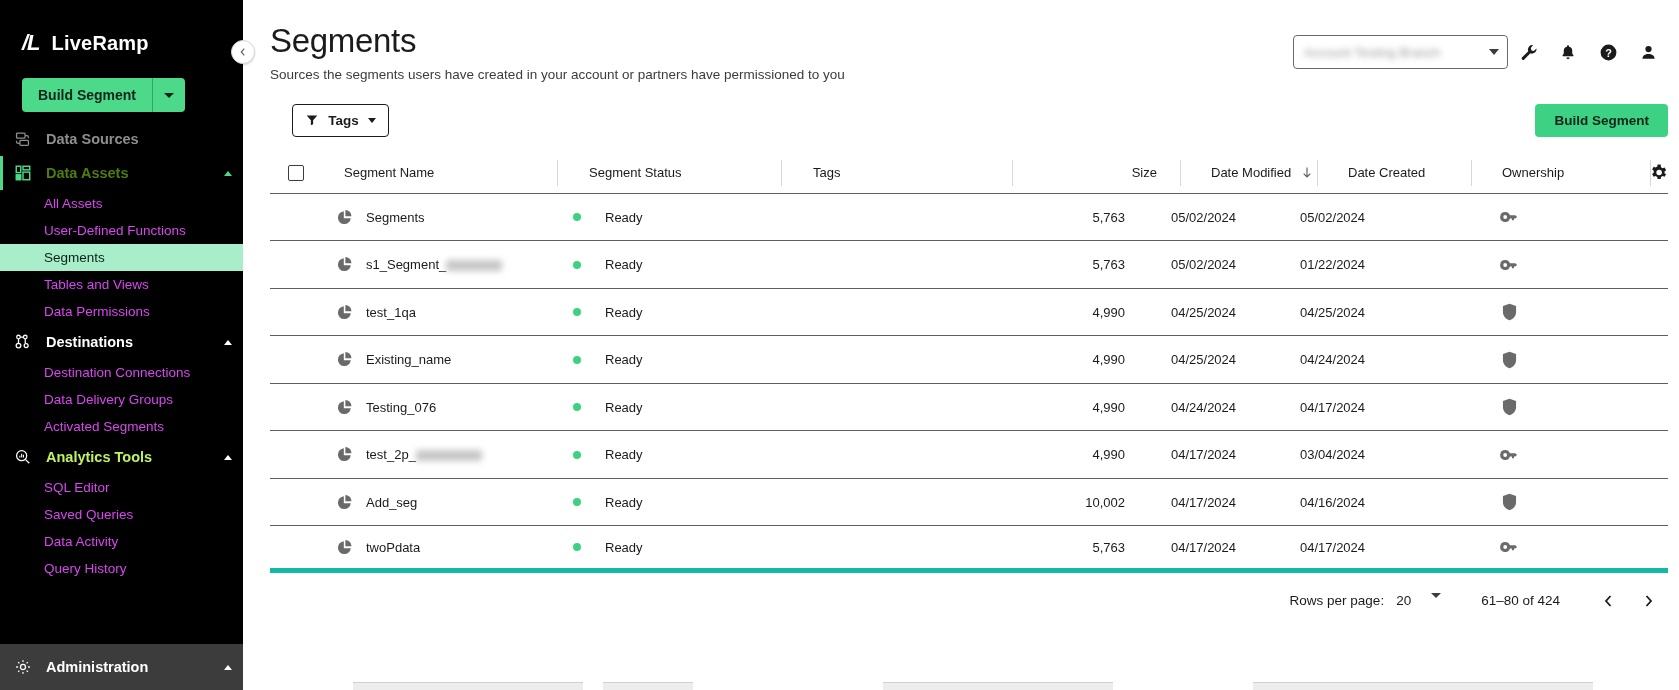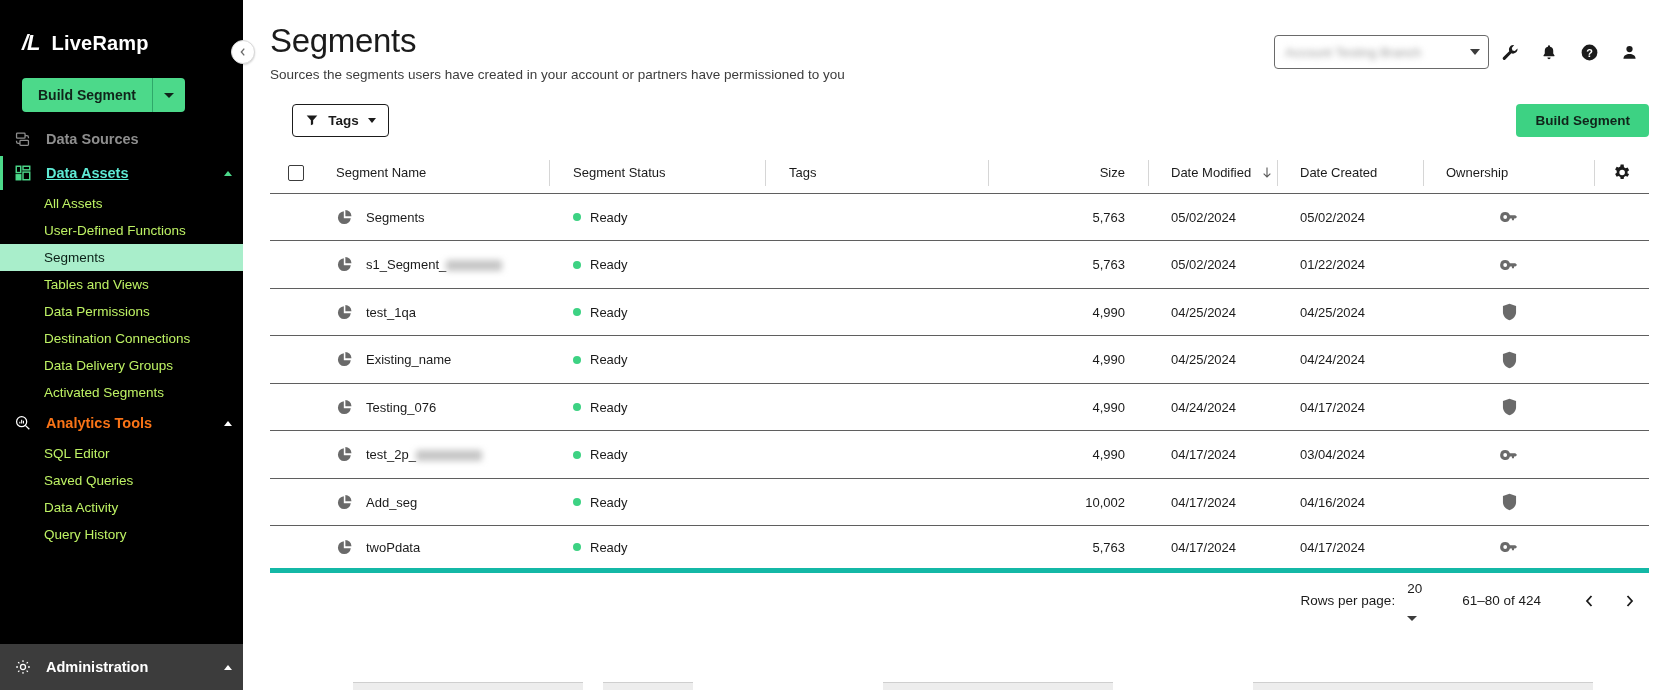--- a/index.html
+++ b/index.html
@@ -32,32 +32,32 @@
     border-right: 1px solid #2fa86a;
   }
   .build-btn .caret { display: flex; align-items: center; justify-content: center; width: 32px; }
   .caret-down { width: 0; height: 0; border-left: 5px solid transparent; border-right: 5px solid transparent; border-top: 5px solid #10241a; }
 
   .nav { flex: 1 1 auto; overflow: hidden; }
   .nav-group {
     display: flex; align-items: center; height: 34px; padding-left: 14px;
     color: #8e8e8e; font-size: 14.5px; font-weight: 700; cursor: pointer; position: relative;
   }
-  .nav-group.active { color: #5eead4; text-decoration: underline; }
+  .nav-group.active { color: #4d7c0f; }
   .nav-group.active::before {
     content: ""; position: absolute; left: 0; top: 0; bottom: 0; width: 3px; background: #4cd98a;
   }
   .nav-group .gicon { width: 32px; display: flex; align-items: center; justify-content: flex-start; }
   .nav-group .gtext { flex: 1 1 auto; }
   .nav-group .chev { width: 30px; display: flex; align-items: center; justify-content: center; }
   .chev-up { width: 0; height: 0; border-left: 4px solid transparent; border-right: 4px solid transparent; border-bottom: 5px solid #4cd98a; }
 
   .nav-sub {
     display: flex; align-items: center; height: 27px; padding-left: 44px;
-    color: #bef264; font-size: 13.5px; cursor: pointer;
+    color: #d946ef; font-size: 13.5px; cursor: pointer;
   }
   .nav-sub.selected { background: #a9eecb; color: #0b2018; font-weight: 400; }
 
   .admin {
     height: 46px; background: #3c3c3c; display: flex; align-items: center;
     padding-left: 14px; color: #ffffff; font-size: 14.5px; font-weight: 700; cursor: pointer;
   }
   .admin .gicon { width: 32px; display: flex; align-items: center; }
   .admin .gtext { flex: 1 1 auto; }
   .admin .chev { width: 30px; display: flex; align-items: center; justify-content: center; }
@@ -111,46 +111,46 @@
   .spacer { flex: 1 1 auto; }
   .build-segment-cta {
     height: 33px; background: #3dd283; border-radius: 4px; color: #10241a;
     font-size: 13.5px; font-weight: 700; display: flex; align-items: center; justify-content: center;
     padding: 0 19px; cursor: pointer;
   }
 
   
   .table { margin-top: 16px; width: 100%; }
   .thead { display: flex; align-items: center; height: 40px; color: #1b1b1b; font-size: 13px; }
-  .thead .cell { display: flex; align-items: center; height: 26px; }
+  .thead .cell { display: flex; align-items: center; height: 26px; margin-left: 8px; }
   .divider { width: 1px; height: 26px; background: #d6d6d6; }
 
   .c-check { width: 66px; display: flex; align-items: center; padding-left: 18px; }
   .chk { width: 16px; height: 16px; border: 1.6px solid #3c3c3c; border-radius: 2px; cursor: pointer; background: #fff; }
   .c-name { width: 213px; padding-left: 0; }
   .c-status { width: 215px; padding-left: 23px; }
   .c-tags { width: 222px; padding-left: 23px; }
   .c-size { width: 136px; padding-left: 23px; }
   .c-dmod { width: 128px; padding-left: 22px; display: flex; align-items: center; gap: 10px; }
   .c-dcre { width: 145px; padding-left: 22px; }
   .c-own { width: 170px; padding-left: 22px; }
   .c-gear { flex: 1 1 auto; display: flex; align-items: center; justify-content: center; }
 
   .trow { display: flex; align-items: center; height: 47.5px; border-top: 1px solid #5f5f5f; font-size: 13px; color: #1b1b1b; }
   .trow:last-child { border-bottom: 5px solid #14b8a6; }
   .name-cell { display: flex; align-items: center; gap: 13px; }
   .name-text { white-space: nowrap; }
   .name-redact { display: inline-block; height: 11px; background: #c6c6c6; filter: blur(3px); vertical-align: middle; border-radius: 2px; }
-  .status-cell { display: flex; align-items: center; gap: 9px; text-align: center; }
+  .status-cell { display: flex; align-items: center; gap: 24px; text-align: center; }
   .dot { width: 8px; height: 8px; border-radius: 50%; background: #3dd283; }
 
   
   .pager { display: flex; align-items: center; justify-content: flex-end; height: 56px; gap: 0; font-size: 13.5px; color: #1b1b1b; }
   .pager .rpp-label { margin-right: 12px; margin-left: 6px; }
-  .pager .rpp-val { display: flex; align-items: flex-start; gap: 20px; cursor: pointer; flex-direction: column; }
+  .pager .rpp-val { display: flex; align-items: flex-start; gap: 20px; cursor: pointer; }
   .pager .range { margin-left: 40px; }
   .arrow-btn { width: 40px; height: 40px; display: flex; align-items: center; justify-content: center; cursor: pointer; }
   .pager .first-arrow { margin-left: 28px; }
 
   
   .bottom-strip { position: absolute; left: 0; right: 0; bottom: 0; height: 8px; background: #ffffff; }
   .strip-seg { position: absolute; bottom: 0; height: 8px; background: #ededed; border-top: 1px solid #cfcfcf; }
   svg { display: block; }
 </style>
 </head>
@@ -200,25 +200,40 @@
         <span class="chev">
             <i class="chev-up"></i>
           </span>
       </div>
       <div class="nav-sub">All Assets</div>
       <div class="nav-sub">User-Defined Functions</div>
       <div class="nav-sub selected">Segments</div>
       <div class="nav-sub">Tables and Views</div>
       <div class="nav-sub">Data Permissions</div>
 
+      <div class="nav-group" style="color:#ffffff">
+        <span class="gicon">
+          <svg width="18" height="18" viewBox="0 0 20 20" fill="none" stroke="#ffffff" stroke-width="1.4">
+            <circle cx="5" cy="4.5" r="2"></circle>
+              <circle cx="12.5" cy="4.5" r="2"></circle>
+            <circle cx="5" cy="14" r="2.6"></circle>
+              <circle cx="13.5" cy="14" r="2.2"></circle>
+            <path d="M7 4.5h3.5M5 6.5v5M12.5 6.5v5.3"></path>
+          </svg>
+        </span>
+        <span class="gtext">Destinations</span>
+        <span class="chev">
+            <i class="chev-up-w"></i>
+          </span>
+      </div>
       <div class="nav-sub">Destination Connections</div>
       <div class="nav-sub">Data Delivery Groups</div>
       <div class="nav-sub">Activated Segments</div>
 
-      <div class="nav-group" style="color:#f97316">
+      <div class="nav-group" style="color:#bef264">
         <span class="gicon">
           <svg width="18" height="18" viewBox="0 0 20 20" fill="none" stroke="#ffffff" stroke-width="1.4">
             <circle cx="8.5" cy="8.5" r="5.6"></circle>
               <path d="M12.6 12.6 17 17"></path>
             <path d="M6.5 10.5v-2M8.5 10.5v-4M10.5 10.5v-3" stroke-width="1.2"></path>
           </svg>
         </span>
         <span class="gtext">Analytics Tools</span>
         <span class="chev">
             <i class="chev-up-w"></i>

